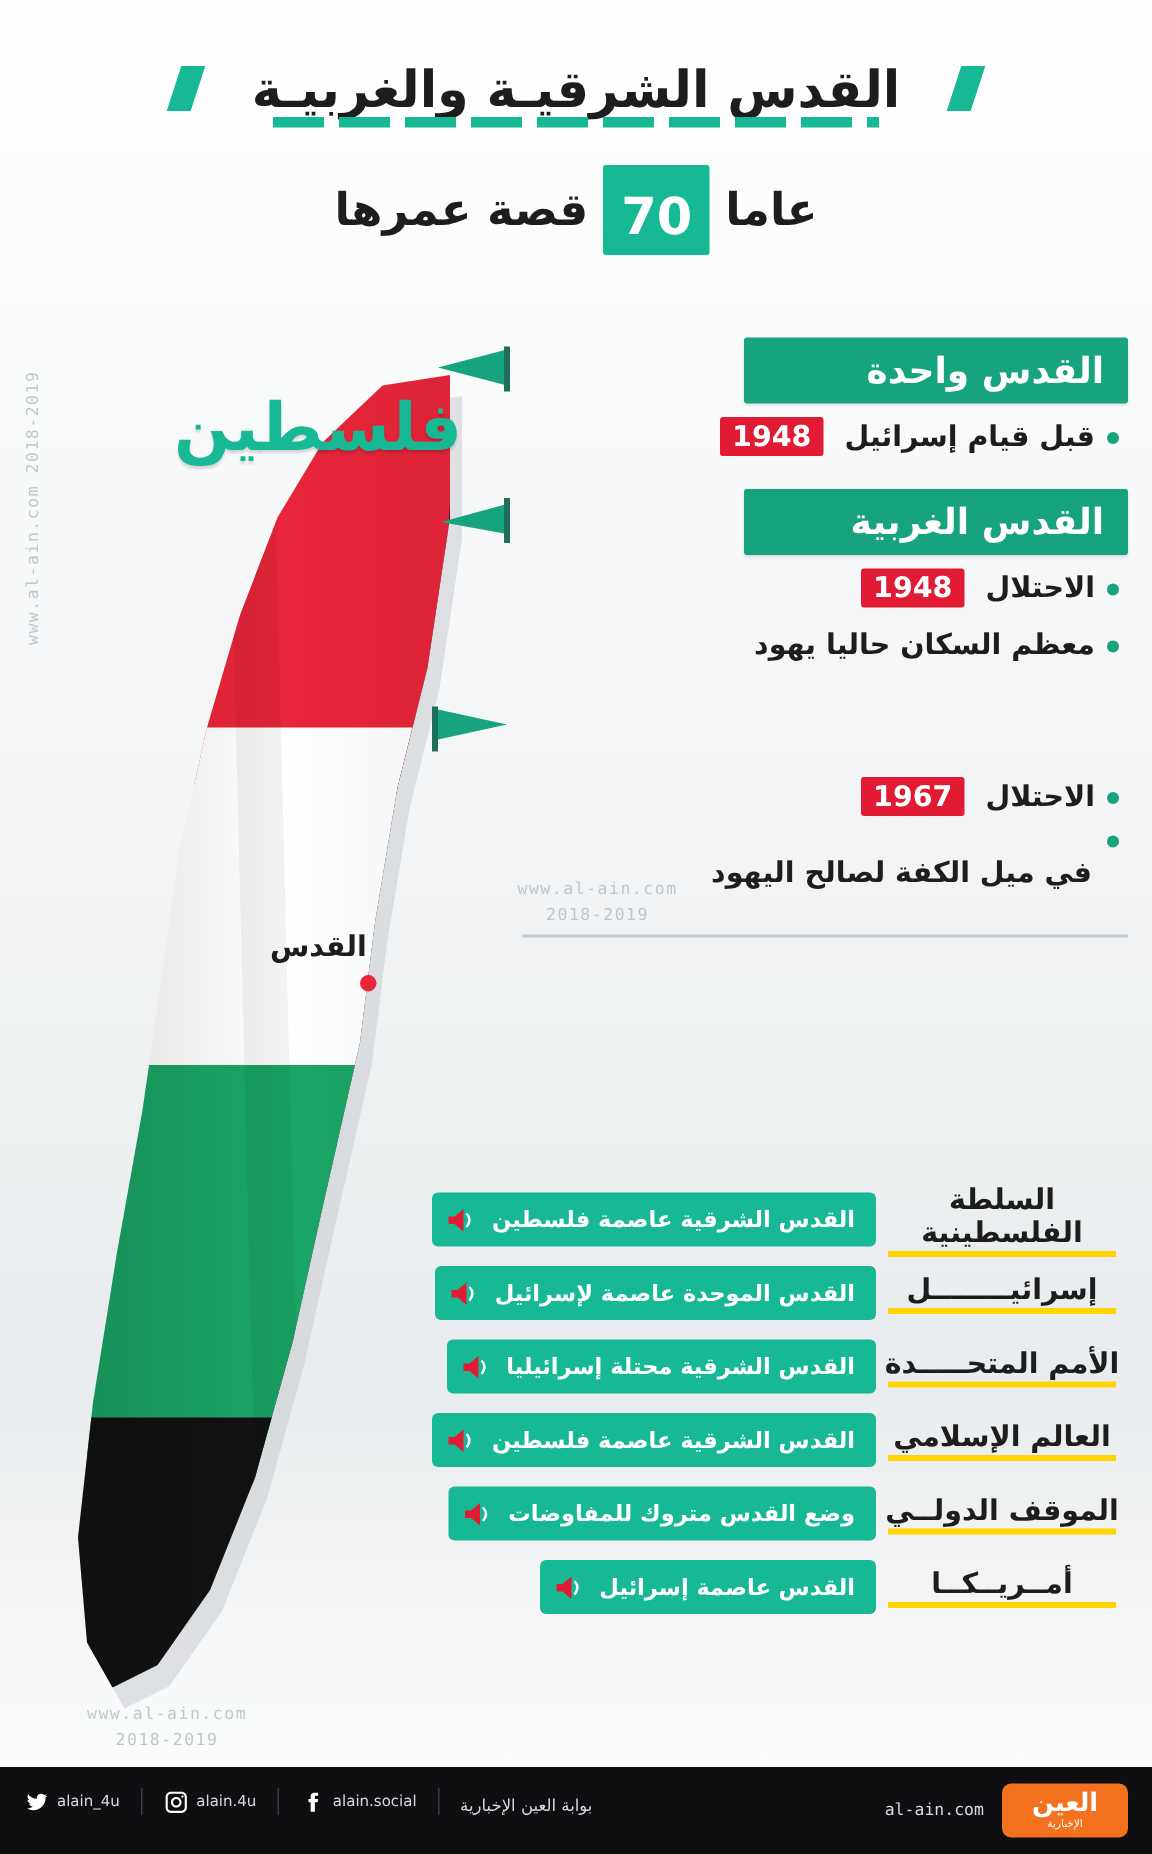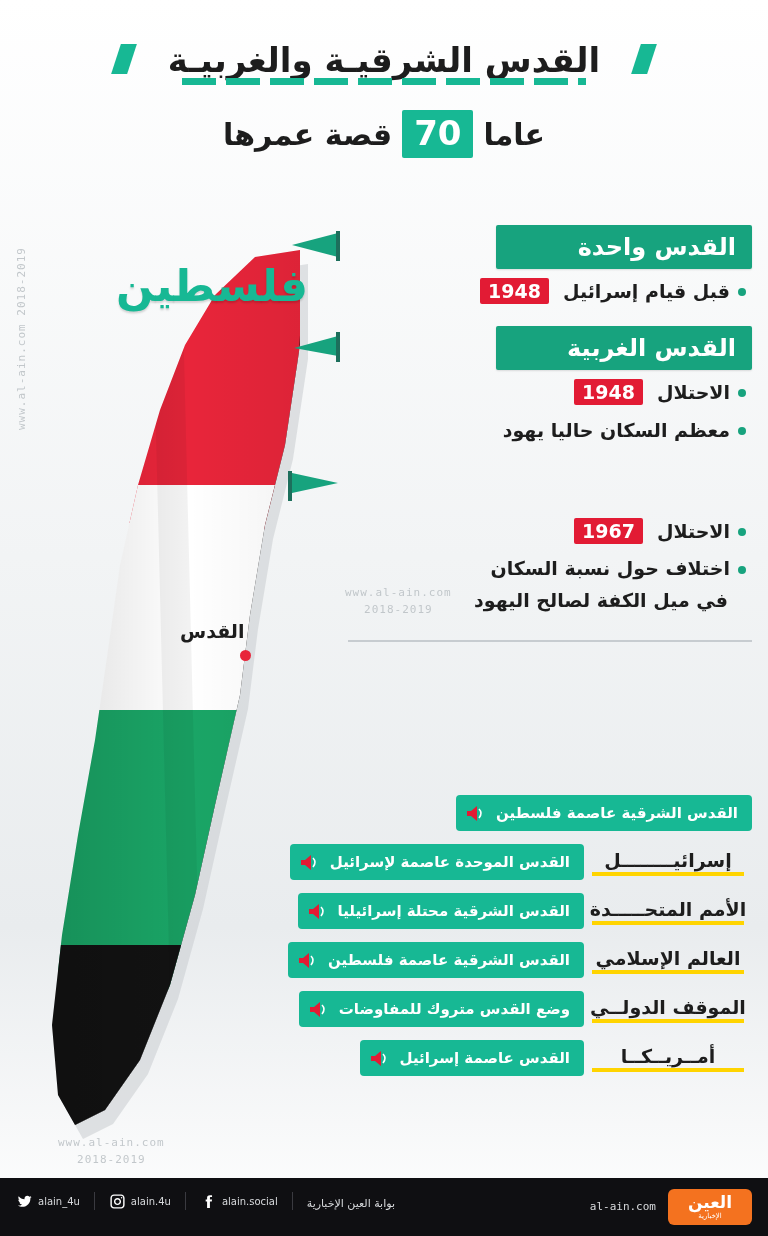--- a/index.html
+++ b/index.html
@@ -46,21 +46,21 @@
   }
   .subtitle{
     position:absolute;top:110px;left:0;width:768px;
     display:flex;justify-content:center;align-items:center;gap:10px;
     direction:rtl;
   }
   .sub-word{font-size:30px;font-weight:bold;color:#1d1d1d;}
   .sub-number{
     display:inline-block;background:#17b894;color:#ffffff;
     font-size:34px;font-weight:bold;line-height:1;
-    padding:6px 12px 8px 12px;border-radius:2px;
+    padding:18px 12px 8px 12px;border-radius:2px;
   }
   
   .map-area{position:absolute;top:195px;left:0;width:420px;height:1000px;}
   .palestine-label{
     position:absolute;top:65px;right:112px;
     font-size:44px;font-weight:bold;color:#17b894;
     text-shadow:0 2px 2px rgba(0,0,0,.15);
   }
   .jerusalem-dot{
     position:absolute;top:455px;left:240px;width:11px;height:11px;
@@ -283,35 +283,35 @@
         </svg>
       </div>
       <div class="bullets">
         <div class="bullet">
           <span class="dot"></span>
           <span class="btext">الاحتلال</span>
           <span class="badge">1967</span>
         </div>
         <div class="bullet">
           <span class="dot"></span>
-          <span class="btext two-line">اختلاف حول نسبة السكان</span>
         </div>
         <div class="bullet" style="padding-right:18px;margin-top:-6px;">
           <span class="btext two-line">في ميل الكفة لصالح اليهود</span>
         </div>
       </div>
     </div>
 
     <div class="divider"></div>
 
   </div>
 
   <div class="pos-list">
 
     <div class="pos-row">
+      <div class="pos-name">السلطة الفلسطينية</div>
       <div class="pos-bubble">
         <svg class="mega" viewBox="0 0 24 24">
           <path d="M3,10 L3,15 L7,15 L13,20 L13,5 L7,10 Z" fill="#e21b34"></path>
           <path d="M15,8 q4,4 0,9" stroke="#ffffff" stroke-width="1.6" fill="none"></path>
         </svg>
         <span>القدس الشرقية عاصمة فلسطين</span>
       </div>
     </div>
 
     <div class="pos-row">

